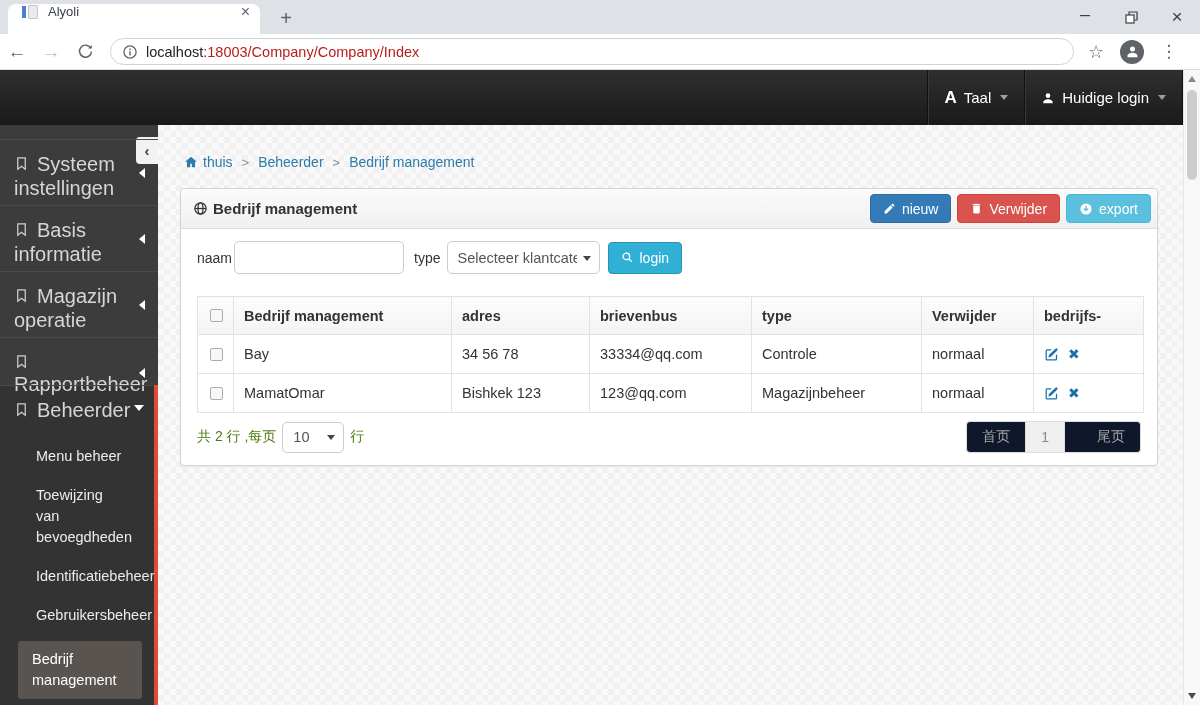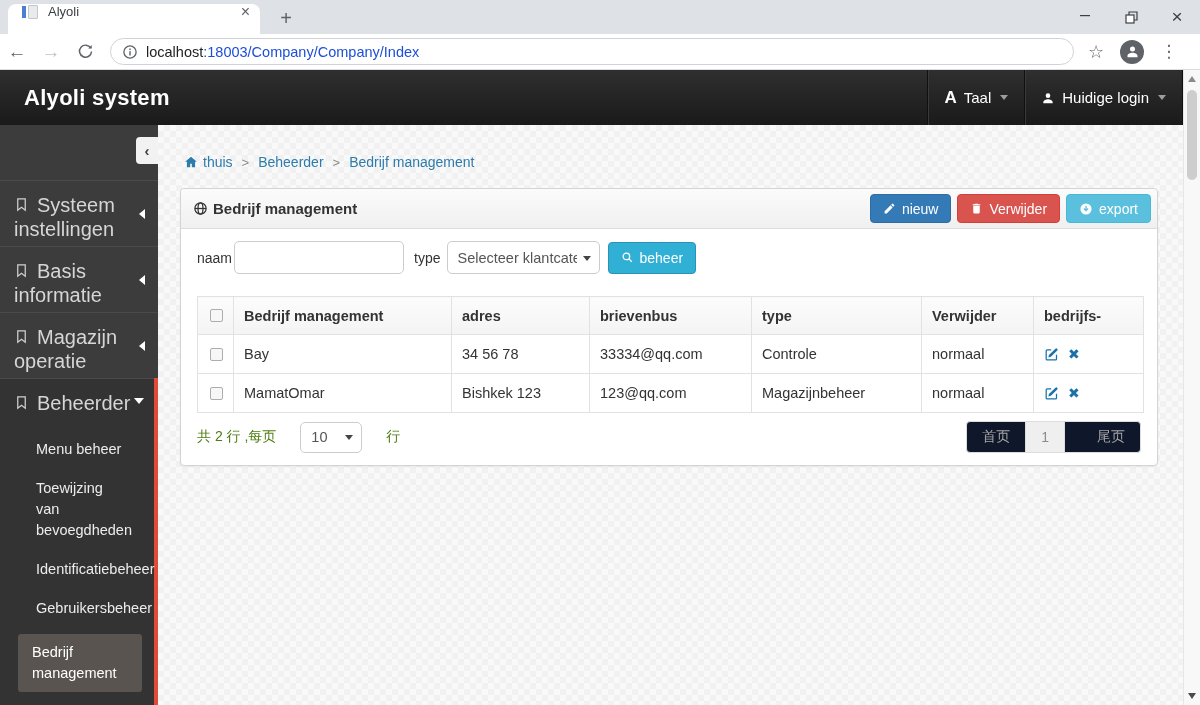--- a/index.html
+++ b/index.html
@@ -19,21 +19,21 @@
   .winbtn { width:46px; height:34px; display:flex; align-items:center; justify-content:center; color:#3c4043; }
   .winbtn.min { font-size:18px; padding-bottom:6px; }
   .winbtn.close { font-size:19px; }
 
   .navbar { position:absolute; left:0; top:34px; width:1200px; height:36px; background:#fff; border-bottom:1px solid #d9dce0; display:flex; align-items:center; }
   .navicon { width:34px; height:30px; display:flex; align-items:center; justify-content:center; font-size:19px; color:#5f6368; }
   .navicon.fwd { color:#bdc1c6; }
   .urlbar { margin-left:8px; width:964px; height:27px; border:1px solid #cfd3d8; border-radius:14px; background:#fff; display:flex; align-items:center; padding:0 12px; }
   .urlbar .info-i { margin-right:9px; display:flex; }
   .url-text { font-size:14.5px; color:#202124; white-space:nowrap; }
-  .url-text .path { color:#1d4ed8; }
+  .url-text .path { color:#b91c1c; }
   .nav-right { display:flex; align-items:center; margin-left:14px; gap:16px; }
   .star { font-size:18px; color:#5f6368; }
   .avatar { width:24px; height:24px; border-radius:50%; background:#5f6368; display:flex; align-items:center; justify-content:center; }
   .dots { font-size:17px; color:#5f6368; letter-spacing:0; }
 
   
   .app-header { position:absolute; left:0; top:70px; width:1183px; height:55px; background:linear-gradient(180deg,#2f2f2f 0%,#1a1a1a 100%); display:flex; align-items:center; }
   .brand { color:#fff; font-size:22px; font-weight:600; padding-left:24px; letter-spacing:.3px; }
   .header-right { margin-left:auto; display:flex; height:100%; }
   .hdr-drop { display:flex; align-items:center; gap:7px; padding:0 16px; color:#fff; font-size:15px; border-left:1px solid #101010; box-shadow:inset 1px 0 0 #3a3a3a; cursor:pointer; }
@@ -87,21 +87,21 @@
   .grid th { height:38px; background:linear-gradient(180deg,#fcfcfc,#f4f4f4); font-weight:bold; }
   .grid td { height:39px; background:#fff; }
   .c-chk { width:36px; } .c-name { width:218px; } .c-adres { width:138px; } .c-brief { width:162px; } .c-type { width:170px; } .c-del { width:112px; } .c-bedr { width:110px; }
   .chk { width:13px; height:13px; border:1px solid #adadad; border-radius:2px; background:#f7f7f7; margin:0 auto 0 2px; }
   .row-actions { display:flex; align-items:center; gap:9px; }
   .x-icon { color:#1a72aa; font-size:14px; font-weight:bold; cursor:pointer; line-height:1; }
   .edit-icon { cursor:pointer; display:flex; }
 
   .grid-footer { display:flex; align-items:center; margin:8px 16px 0; }
   .count-txt { font-size:14px; color:#4d7c0f; }
-  .pp-select { width:62px; height:31px; margin:0 24px; }
+  .pp-select { width:62px; height:31px; margin:0 6px; }
   .pager { margin-left:auto; display:flex; }
   .page-btn { height:32px; padding:0 15px; display:flex; align-items:center; border:1px solid #ddd; background:#0f172a; color:#a6a6a6; font-size:14px; margin-left:-1px; cursor:pointer; }
   .page-btn.first { border-radius:4px 0 0 4px; margin-left:0; }
   .page-btn.last { border-radius:0 4px 4px 0;padding-left:32px; }
   .page-btn.current { background:#efefef; color:#8a8a8a; }
 
   
   .vscroll { position:absolute; right:0; top:70px; width:17px; height:635px; background:#f8f8f8; border-left:1px solid #e6e6e6; }
   .sb-up { position:absolute; top:6px; left:4px; width:0; height:0; border-left:4px solid transparent; border-right:4px solid transparent; border-bottom:6px solid #8a8a8a; }
   .sb-thumb { position:absolute; top:20px; left:3px; width:10px; height:90px; background:#cdcdcd; border-radius:5px; }
@@ -158,21 +158,20 @@
       <span class="avatar">
         <svg width="15" height="15" viewBox="0 0 24 24">
             <path d="M12 12a4 4 0 1 0 0-8 4 4 0 0 0 0 8zm0 2c-3.3 0-8 1.7-8 5v2h16v-2c0-3.3-4.7-5-8-5z" fill="#fff"></path>
           </svg>
       </span>
       <span class="dots">⋮</span>
     </div>
   </div>
 
   <div class="app-header">
-    <div class="brand">Alyoli system</div>
     <div class="header-right">
       <div class="hdr-drop">
         <span class="a-glyph">A</span>
         <span>Taal</span>
         <span class="caret-dn"></span>
       </div>
       <div class="hdr-drop">
         <svg width="14" height="14" viewBox="0 0 24 24">
             <path d="M12 12a4 4 0 1 0 0-8 4 4 0 0 0 0 8zm0 2c-3.3 0-8 1.7-8 5v2h16v-2c0-3.3-4.7-5-8-5z" fill="#fff"></path>
           </svg>
@@ -199,20 +198,26 @@
         </svg><span class="lbl">Basis
 informatie</span>
       <span class="tri-left"></span>
     </div>
     <div class="side-item h66">
       <svg class="bm-icon" width="15" height="15" viewBox="0 0 24 24">
           <path d="M6 3h12v18l-6-4.6L6 21z" fill="none" stroke="#cfcfcf" stroke-width="2"></path>
         </svg><span class="lbl">Magazijn
 operatie</span>
       <span class="tri-left"></span>
+    </div>
+    <div class="side-item h48">
+      <svg class="bm-icon" width="15" height="15" viewBox="0 0 24 24">
+          <path d="M6 3h12v18l-6-4.6L6 21z" fill="none" stroke="#cfcfcf" stroke-width="2"></path>
+        </svg><span class="lbl">Rapportbeheer</span>
+      <span class="tri-left low"></span>
     </div>
     <div class="side-active">
       <div class="side-item h44">
         <svg class="bm-icon" width="15" height="15" viewBox="0 0 24 24">
             <path d="M6 3h12v18l-6-4.6L6 21z" fill="none" stroke="#cfcfcf" stroke-width="2"></path>
           </svg><span class="lbl">Beheerder</span>
         <span class="tri-down-w"></span>
       </div>
       <div class="submenu">
         <div class="sub-item">Menu beheer</div>
@@ -281,21 +286,21 @@
         <span class="fld-label type-lbl">type</span>
         <div class="fake-select">
           <span class="val">Selecteer klantcate</span>
           <span class="sel-caret"></span>
         </div>
         <div class="btn btn-search">
           <svg width="13" height="13" viewBox="0 0 24 24">
               <circle cx="10" cy="10" r="6" fill="none" stroke="#fff" stroke-width="2.4"></circle>
               <path d="M14.5 14.5 20 20" stroke="#fff" stroke-width="2.4"></path>
             </svg>
-          <span>beheer</span>
+          <span>login</span>
         </div>
       </div>
 
       <table class="grid">
         <colgroup>
           <col class="c-chk">
             <col class="c-name">
             <col class="c-adres">
             <col class="c-brief">
             <col class="c-type">

